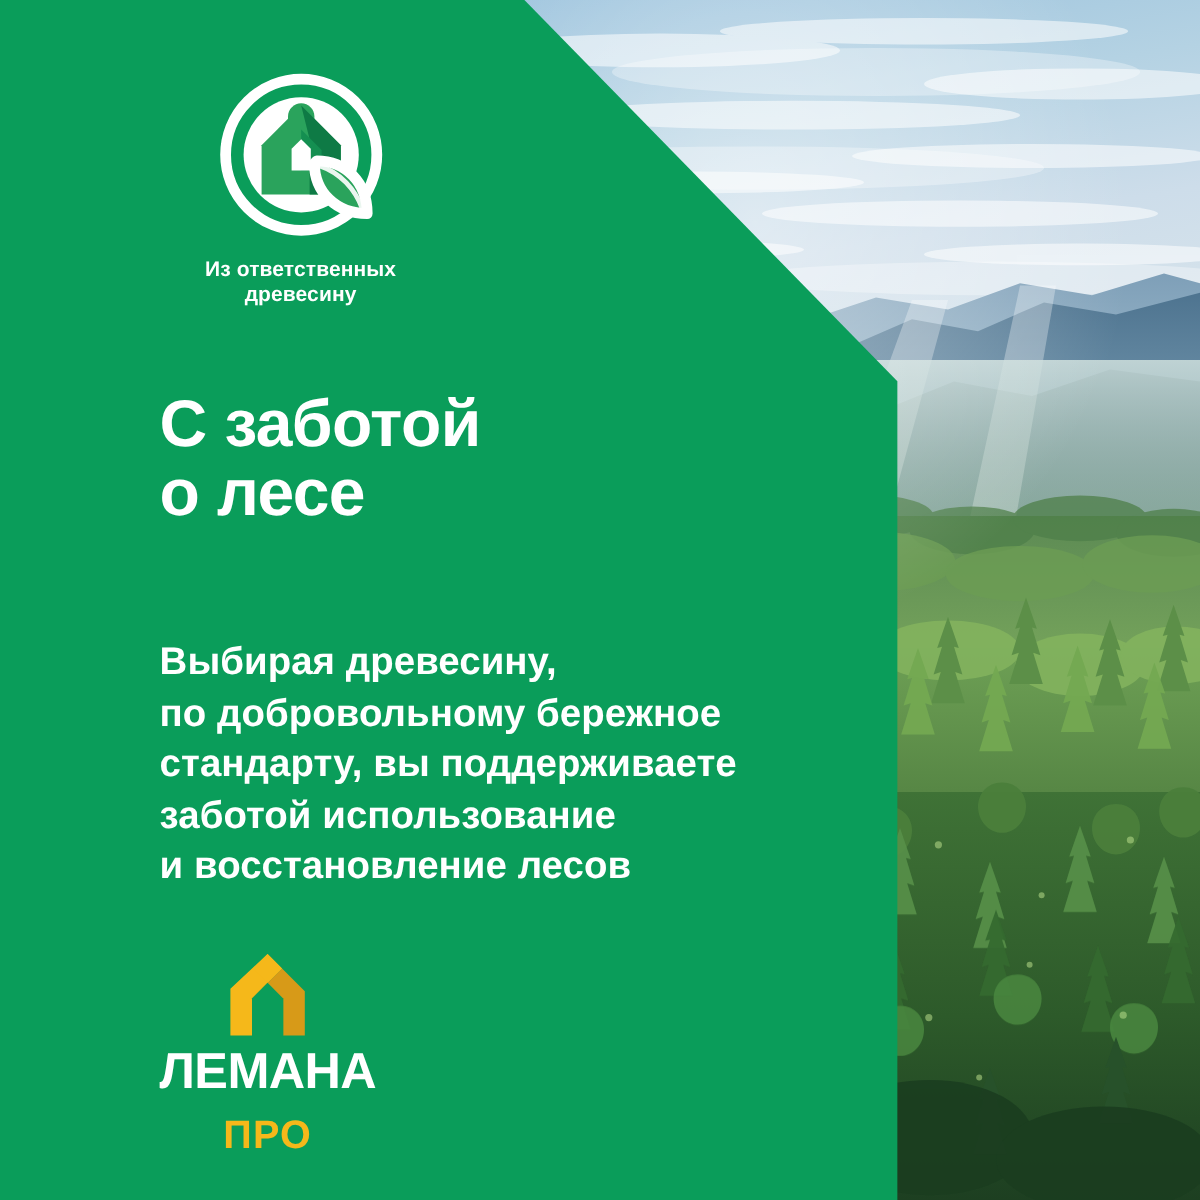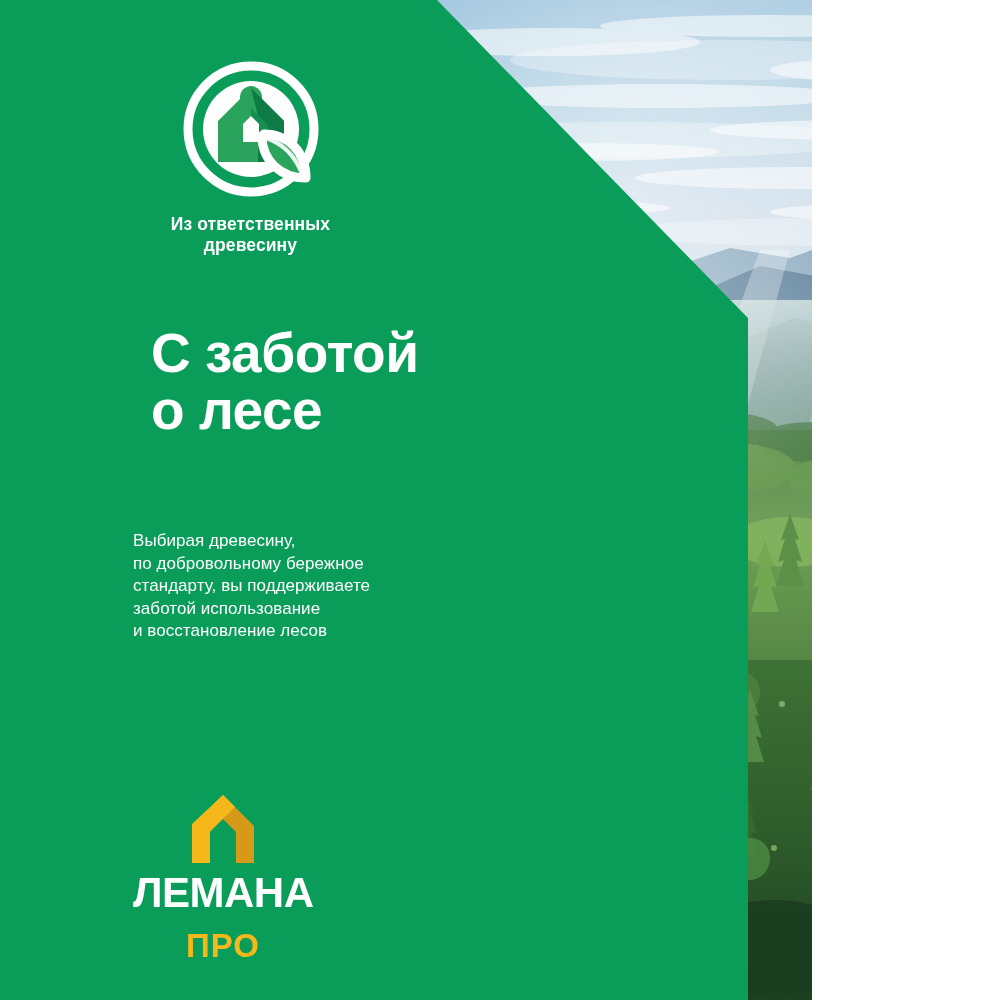--- a/index.html
+++ b/index.html
@@ -3,21 +3,21 @@
 <meta charset="utf-8">
 <title>Lemana Pro — S zabotoy o lese</title>
 <style>
   html,body{margin:0;padding:0;}
   body{
     width:1000px;height:1000px;overflow:hidden;
     font-family:"Liberation Sans","DejaVu Sans",sans-serif;
     background:#ffffff;
   }
   #poster{
-    position:relative;width:812px;height:1000px;overflow:hidden;
+    position:relative;width:1000px;height:1000px;overflow:hidden;
     background:#0a9d5a;
   }
 
   
   .photo{
     position:absolute;left:430px;top:0;width:570px;height:1000px;
     overflow:hidden;
   }
   .photo svg{display:block;width:570px;height:1000px;}
 
@@ -40,28 +40,27 @@
     font-size:17.5px;font-weight:bold;line-height:1.18;
     letter-spacing:.1px;
   }
   .badge-caption span{display:block;}
 
   
   .headline{
     position:absolute;left:133px;top:325px;
     color:#ffffff;font-weight:bold;font-size:55px;line-height:1.04;
     letter-spacing:-.5px;
-    margin-left:18px;
   }
   .headline span{display:block;}
 
   
   .body-copy{
     position:absolute;left:133px;top:530px;
-    color:#ffffff;font-size:17px;line-height:1.33;font-weight:normal;
+    color:#ffffff;font-size:32px;line-height:1.33;font-weight:bold;
     letter-spacing:.05px;
   }
   .body-copy span{display:block;}
 
   
   .brand{position:absolute;left:133px;top:793px;width:180px;}
   .brand-house{display:block;margin:0 auto;width:74px;height:72px;}
   .brand-word{
     display:block;margin-top:7px;text-align:right;color:#ffffff;
     font-weight:bold;font-size:42px;line-height:1;letter-spacing:-0.5px;

